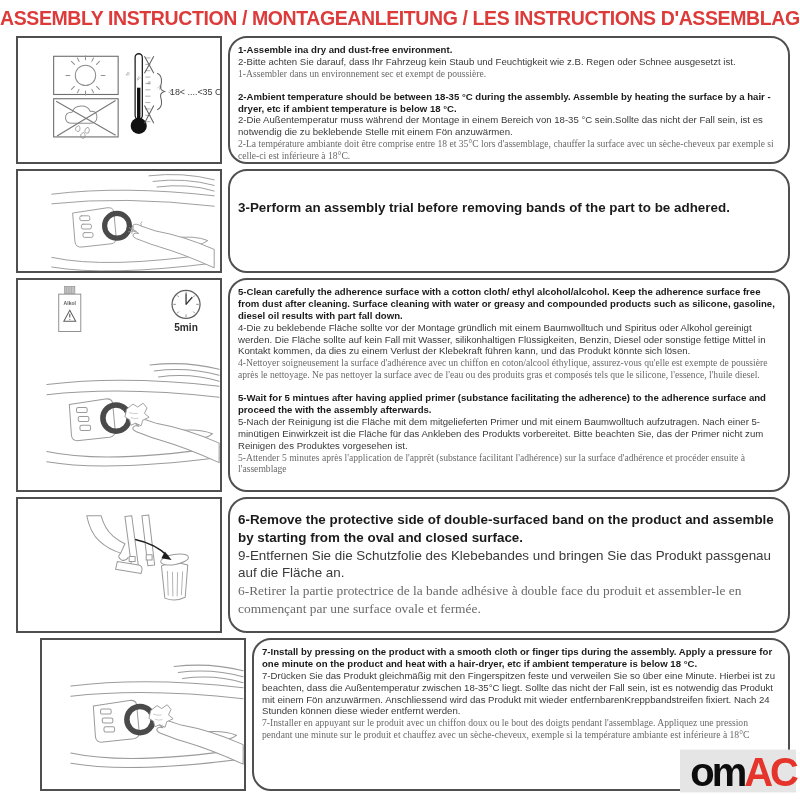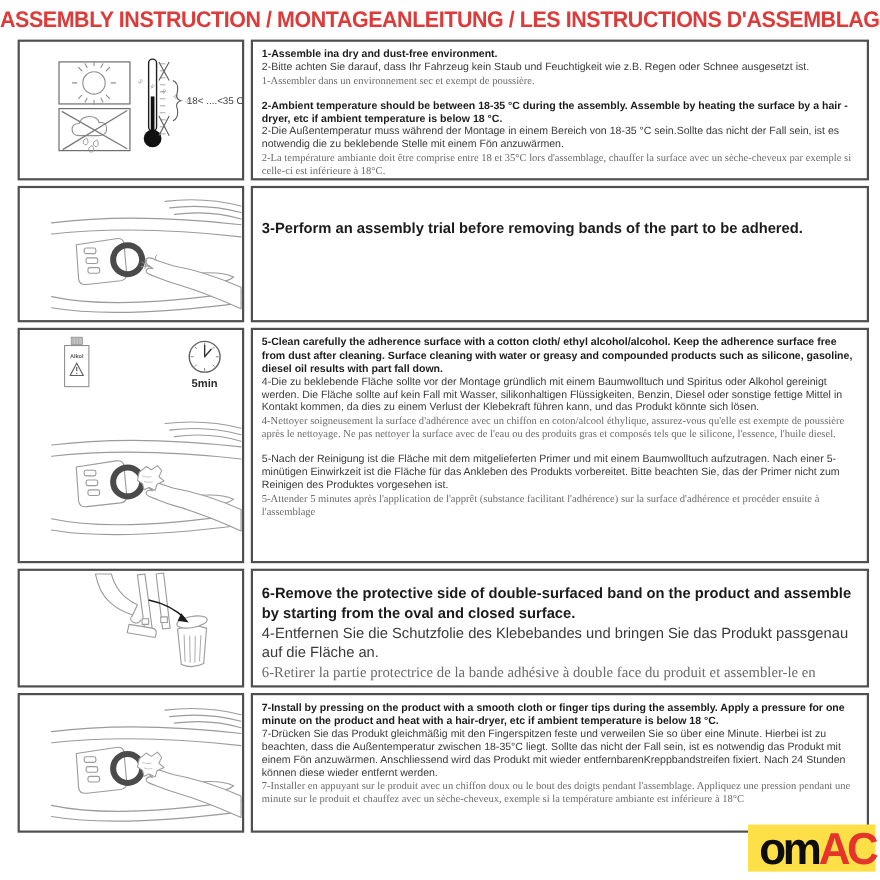--- a/index.html
+++ b/index.html
@@ -8,37 +8,37 @@
   .page { position:relative; width:800px; height:800px; background:#fff; }
 
   .title { text-align:center; color:#dd3a3a; font-weight:bold; font-size:19.5px;
            letter-spacing:-0.4px; white-space:nowrap; padding:7px 0 6px;
            transform:scaleY(1.05); }
 
   .tbl { margin:0 10px 0 16px; }
   .row { display:flex; gap:6px; margin-bottom:5px; }
   .cell { border:2px solid #4f4f4f; background:#fff; height:100%; }
   .cl { width:206px; flex:none; overflow:hidden;padding-left:28px; }
-  .cr { flex:1; padding:6px 10px 20px 8px; overflow:hidden; }
-  .r1 { height:128px; } .r2 { height:124px; } .r3 { height:214px; }
-  .r4 { height:108px; } .r5 { height:127px; }
+  .cr { flex:1; padding:6px 10px 20px 8px; overflow:hidden;border-radius:19px; }
+  .r1 { height:128px; } .r2 { height:104px; } .r3 { height:214px; }
+  .r4 { height:136px; } .r5 { height:153px;margin-left:24px; }
 
   .t-s { font-size:9.6px;  line-height:1.24; }
   .t-l { font-size:13.4px; line-height:1.33; }
   .en { font-weight:bold; color:#1b1b1b; }
   .de { color:#3a3a3a; }
   .fr { color:#6a6a6a;font-family:Liberation Serif, serif; }
   .block + .block { margin-top:11px; }
   .pad-mid { padding-top:28px; }
   .pad-sm  { padding-top:12px; }
 
   svg { display:block; }
   .cl svg { width:100%; height:100%; }
 
-  .logo { position:absolute; right:4px; top:750px; background:#fde047;
+  .logo { position:absolute; right:4px; top:750px; background:#e5e5e5;
           padding:2px 0 0 10px; font-weight:900; font-size:40px; line-height:1;
           letter-spacing:-3px; transform:scaleY(1.02); white-space:nowrap; }
   .logo .lb { color:#0d0d0d; } .logo .lr { color:#e5342b; }
 </style>
 </head>
 <body>
 
 <div class="page">
 
   <div class="title">ASSEMBLY INSTRUCTION / MONTAGEANLEITUNG / LES INSTRUCTIONS D'ASSEMBLAGE</div>
@@ -176,20 +176,21 @@
           </svg>
         </div>
       </div>
       <div class="cell cr t-s">
         <div class="block">
           <div class="en">5-Clean carefully the adherence surface with a cotton cloth/ ethyl alcohol/alcohol. Keep the adherence surface free from dust after cleaning. Surface cleaning with water or greasy and compounded products such as silicone, gasoline, diesel oil results with part fall down.</div>
           <div class="de">4-Die zu beklebende Fläche sollte vor der Montage gründlich mit einem Baumwolltuch und Spiritus oder Alkohol gereinigt werden. Die Fläche sollte auf kein Fall mit Wasser, silikonhaltigen Flüssigkeiten, Benzin, Diesel oder sonstige fettige Mittel in Kontakt kommen, da dies zu einem Verlust der Klebekraft führen kann, und das Produkt könnte sich lösen.</div>
           <div class="fr">4-Nettoyer soigneusement la surface d'adhérence avec un chiffon en coton/alcool éthylique, assurez-vous qu'elle est exempte de poussière après le nettoyage. Ne pas nettoyer la surface avec de l'eau ou des produits gras et composés tels que le silicone, l'essence, l'huile diesel.</div>
         </div>
         <div class="block">
+          <div class="en">5-Wait for 5 mintues after having applied primer (substance facilitating the adherence) to the adherence surface and proceed the with the assembly afterwards.</div>
           <div class="de">5-Nach der Reinigung ist die Fläche mit dem mitgelieferten Primer und mit einem Baumwolltuch aufzutragen. Nach einer 5-minütigen Einwirkzeit ist die Fläche für das Ankleben des Produkts vorbereitet. Bitte beachten Sie, das der Primer nicht zum Reinigen des Produktes vorgesehen ist.</div>
           <div class="fr">5-Attender 5 minutes après l'application de l'apprêt (substance facilitant l'adhérence) sur la surface d'adhérence et procéder ensuite à l'assemblage</div>
         </div>
       </div>
     </div>
 
     <div class="row r4">
       <div class="cell cl">
         <svg viewBox="0 0 410 232">
           <g fill="#ffffff" stroke="#9b9b9b" stroke-width="2.4" stroke-linejoin="round">
@@ -206,21 +207,21 @@
             <ellipse cx="303" cy="103" rx="33" ry="12" transform="rotate(-10 303 103)"></ellipse>
             <path d="M286,130 l2,58 M298,132 l1,58 M310,133 l-1,57 M322,131 l-3,56" stroke-width="1.8"></path>
           </g>
           <path d="M210,56 Q258,66 288,96" fill="none" stroke="#1d1d1d" stroke-width="3.2"></path>
           <path d="M280,84 L296,104 L272,100 Z" fill="#1d1d1d"></path>
         </svg>
       </div>
       <div class="cell cr t-l pad-sm">
         <div class="block">
           <div class="en">6-Remove the protective side of double-surfaced band on the product and assemble by starting from the oval and closed surface.</div>
-          <div class="de">4-Entfernen Sie die Schutzfolie des Klebebandes und bringen Sie das Produkt passgenau auf die Fläche an.</div>
+          <div class="de">9-Entfernen Sie die Schutzfolie des Klebebandes und bringen Sie das Produkt passgenau auf die Fläche an.</div>
           <div class="fr">6-Retirer la partie protectrice de la bande adhésive à double face du produit et assembler-le en commençant par une surface ovale et fermée.</div>
         </div>
       </div>
     </div>
 
     <div class="row r5">
       <div class="cell cl">
         <svg viewBox="0 0 410 250">
           <use href="#bumper"></use>
           <use href="#arm"></use>

